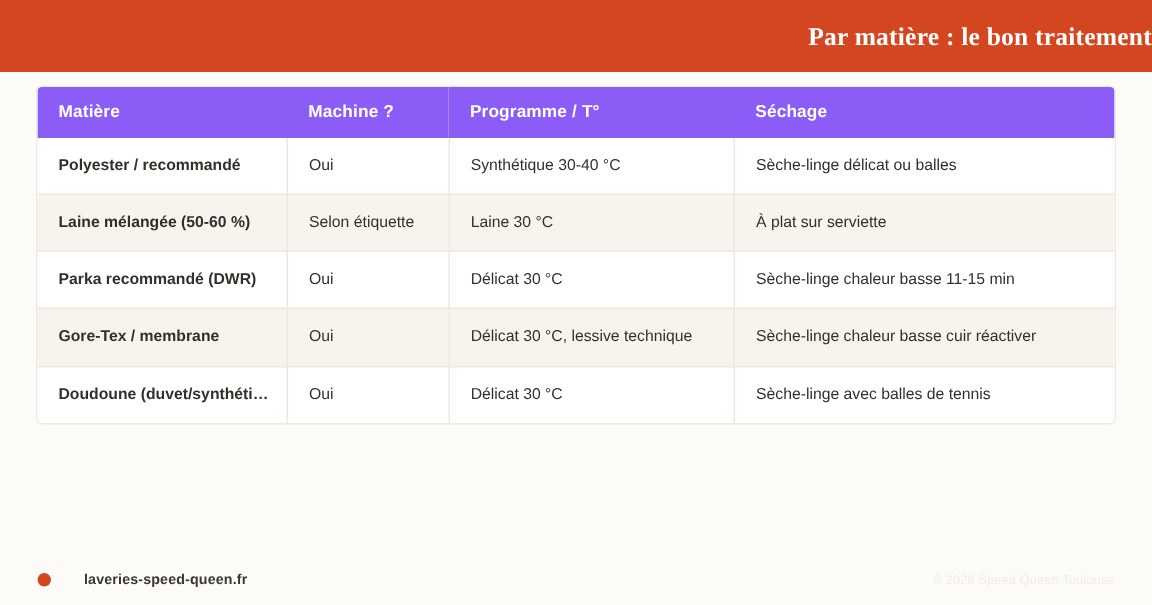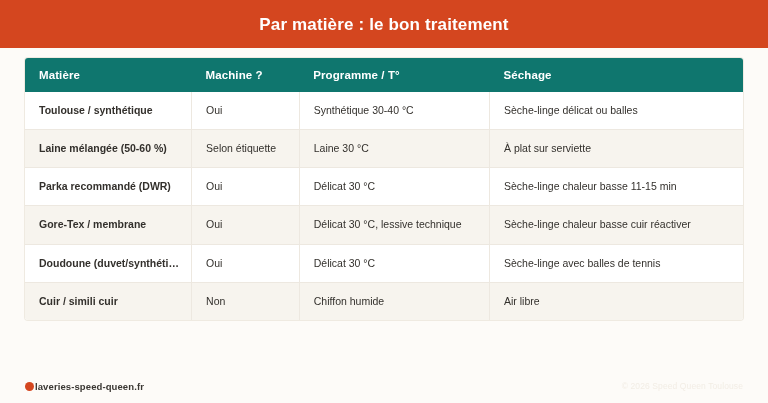--- a/index.html
+++ b/index.html
@@ -25,21 +25,22 @@
     flex-direction: column;
   }
 
   
   .banner {
     height: 48px;
     min-height: 48px;
     background: #D4461F;
     display: flex;
     align-items: center;
-    justify-content: center;
+    justify-content: flex-end;
+    font-family: Liberation Serif, serif;
   }
   .banner-title {
     color: #FFFFFF;
     font-size: 17px;
     font-weight: bold;
     letter-spacing: 0.15px;
     line-height: 1;
     white-space: nowrap;
   }
 
@@ -52,21 +53,21 @@
   table.matrix {
     width: 100%;
     border-collapse: collapse;
     table-layout: fixed;
     background: #FFFFFF;
     border-radius: 3px;
     overflow: hidden;
     box-shadow: 0 0 0 1px #EFEAE1;
   }
   table.matrix thead tr {
-    background: #0f766e;
+    background: #8b5cf6;
   }
   table.matrix thead th {
     color: #FFFFFF;
     font-size: 11.5px;
     font-weight: bold;
     text-align: left;
     padding: 11px 12px 11px 14px;
     letter-spacing: 0.1px;
     white-space: nowrap;
   }
@@ -111,21 +112,21 @@
     min-height: 34px;
     padding: 0 25px;
     box-sizing: border-box;
     display: flex;
     align-items: center;
     justify-content: space-between;
   }
   .brand {
     display: flex;
     align-items: center;
-    gap: 1px;
+    gap: 22px;
   }
   .brand-dot {
     width: 9px;
     height: 9px;
     border-radius: 50%;
     background: #D4461F;
     display: block;
   }
   .brand-label {
     font-size: 9.5px;
@@ -160,21 +161,21 @@
       <thead>
         <tr>
           <th>Matière</th>
           <th>Machine ?</th>
           <th>Programme / T°</th>
           <th>Séchage</th>
         </tr>
       </thead>
       <tbody>
         <tr>
-          <td class="c-material">Toulouse / synthétique</td>
+          <td class="c-material">Polyester / recommandé</td>
           <td>Oui</td>
           <td>Synthétique 30-40 °C</td>
           <td>Sèche-linge délicat ou balles</td>
         </tr>
         <tr>
           <td class="c-material">Laine mélangée (50-60 %)</td>
           <td>Selon étiquette</td>
           <td>Laine 30 °C</td>
           <td>À plat sur serviette</td>
         </tr>
@@ -188,26 +189,20 @@
           <td class="c-material">Gore-Tex / membrane</td>
           <td>Oui</td>
           <td>Délicat 30 °C, lessive technique</td>
           <td>Sèche-linge chaleur basse cuir réactiver</td>
         </tr>
         <tr>
           <td class="c-material">Doudoune (duvet/synthétique)</td>
           <td>Oui</td>
           <td>Délicat 30 °C</td>
           <td>Sèche-linge avec balles de tennis</td>
-        </tr>
-        <tr>
-          <td class="c-material">Cuir / simili cuir</td>
-          <td>Non</td>
-          <td>Chiffon humide</td>
-          <td>Air libre</td>
         </tr>
       </tbody>
     </table>
   </div>
 
   <div class="footer">
     <div class="brand">
       <span class="brand-dot"></span>
       <span class="brand-label">laveries-speed-queen.fr</span>
     </div>

